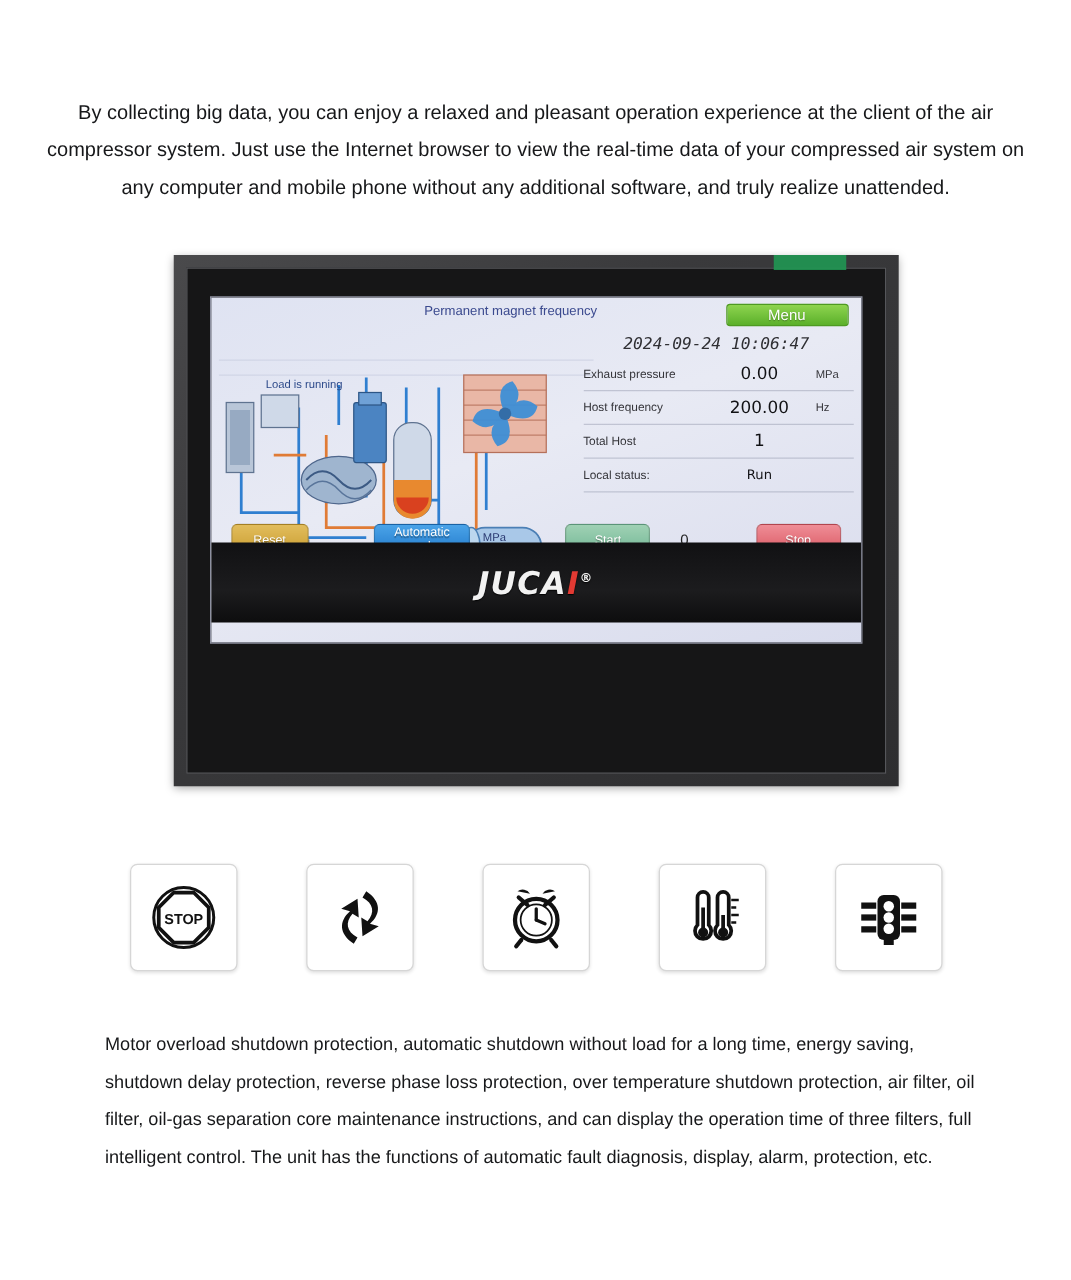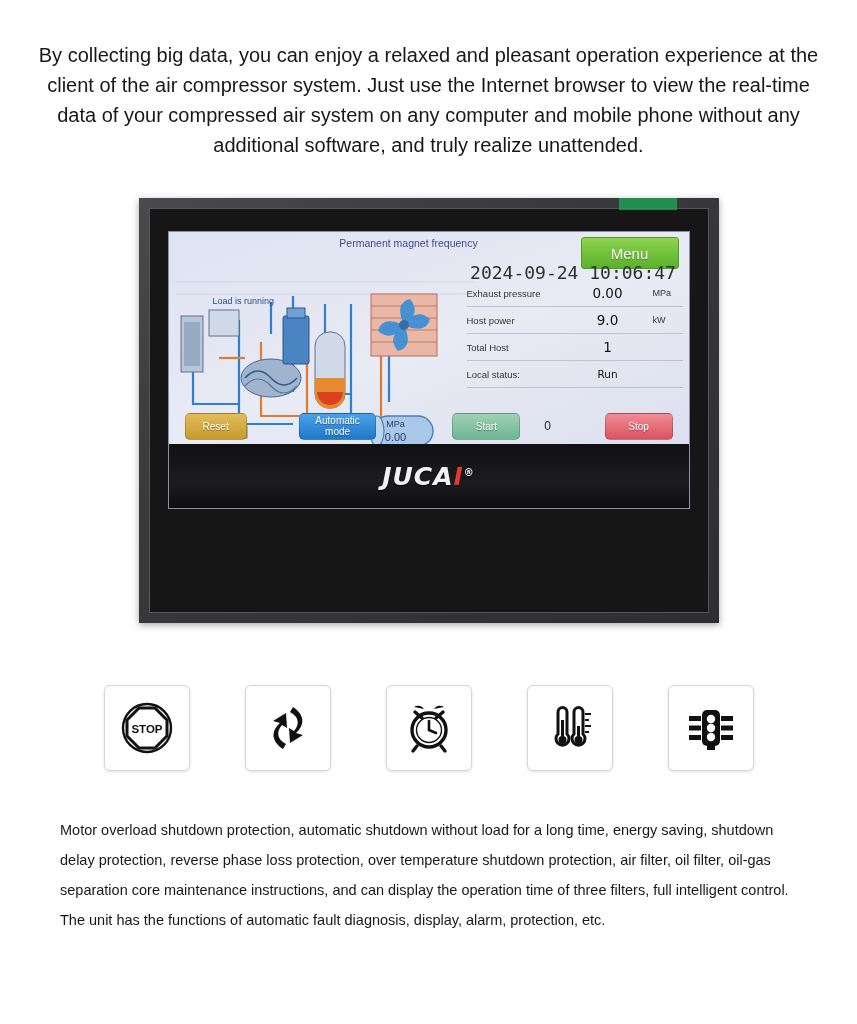--- a/index.html
+++ b/index.html
@@ -11,23 +11,24 @@
     font-family: "Liberation Sans", sans-serif;
     color: #1a1a1a;
     overflow: hidden;
   }
 
   
   .intro {
     width: 100%;
     padding: 40px 30px 0 30px;
     text-align: center;
-    font-size: 20px;
+    font-size: 16px;
     line-height: 30px;
     color: #17181a;
+    margin-top: 36px;
   }
   .intro p { margin: 0; }
 
   
   .photo-wrap {
     display: flex;
     justify-content: center;
     margin-top: 38px;
   }
   .bezel {
@@ -57,21 +58,21 @@
     width: 100%;
     height: 278px;
     background: linear-gradient(160deg,#dfe3f2 0%,#e8eaf4 45%,#d9dced 100%);
     position: relative;
     overflow: hidden;
     border: 1px solid #8d90a0;
     padding-left: 48px;
   }
   .brandbar {
     position: absolute;
-    left: 0; right: 0; bottom: 0;
+    left: 0; right: 0; bottom: 16px;
     height: 64px;
     background: linear-gradient(180deg,#111113 0%,#1c1c1e 60%,#0d0d0e 100%);
     display: flex;
     align-items: center;
     justify-content: center;
   }
   .brand {
     font-family: "DejaVu Sans", sans-serif;
     font-weight: bold;
     font-style: italic;
@@ -89,37 +90,38 @@
     top: 4px; left: 110px;
     width: 260px;
     text-align: center;
     font-size: 10.5px;
     line-height: 14px;
     color: #3b4a8f;
   }
   .menu-btn {
     position: absolute;
     top: 5px; right: 10px;
-    width: 98px; height: 32px;
+    width: 98px; height: 18px;
     background: linear-gradient(180deg,#8ed44f 0%,#5bb02a 100%);
     border: 1px solid #4e9a22;
     border-radius: 3px;
     color: #ffffff;
-    font-size: 15px;
+    font-size: 12px;
     display: flex; align-items: center; justify-content: center;
     text-shadow: 0 1px 1px rgba(0,0,0,.35);
   }
   .datetime {
     position: absolute;
     top: 30px; right: 8px;
     width: 215px;
     text-align: center;
     font-family: "DejaVu Sans Mono", monospace;
-    font-size: 18px;
+    font-size: 13px;
     color: #2f2f33;
+    font-style: italic;
   }
 
   
   .diagram {
     position: absolute;
     left: 6px; top: 42px;
     width: 300px; height: 180px;
   }
   .diagram svg { display: block; }
   .load-label {
@@ -220,20 +222,21 @@
     display: flex; align-items: center; justify-content: center;
   }
   .icon-card svg { display: block; }
 
   
   .outro {
     padding: 44px 60px 0 60px;
     font-size: 14.5px;
     line-height: 30px;
     color: #17181a;
+    margin-left: 24px;
   }
   .outro p { margin: 0; }
 </style>
 </head>
 <body>
 
 <div class="intro">
   <p>By collecting big data, you can enjoy a relaxed and pleasant operation experience at the client of the air compressor system. Just use the Internet browser to view the real-time data of your compressed air system on any computer and mobile phone without any additional software, and truly realize unattended.</p>
 </div>
 
@@ -332,23 +335,23 @@
           <div class="v">0.00</div>
         </div>
 
         <div class="readouts">
           <div class="ro-row">
             <span class="ro-label">Exhaust pressure</span>
             <span class="ro-value">0.00</span>
             <span class="ro-unit">MPa</span>
           </div>
           <div class="ro-row">
-            <span class="ro-label">Host power</span>
-            <span class="ro-value">9.0</span>
-            <span class="ro-unit">kW</span>
+            <span class="ro-label">Host frequency</span>
+            <span class="ro-value">200.00</span>
+            <span class="ro-unit">Hz</span>
           </div>
           <div class="ro-row">
             <span class="ro-label">Total  Host</span>
             <span class="ro-value">1</span>
             <span class="ro-unit"></span>
           </div>
           <div class="ro-row status">
             <span class="ro-label">Local status:</span>
             <span class="ro-value">Run</span>
             <span class="ro-unit"></span>

